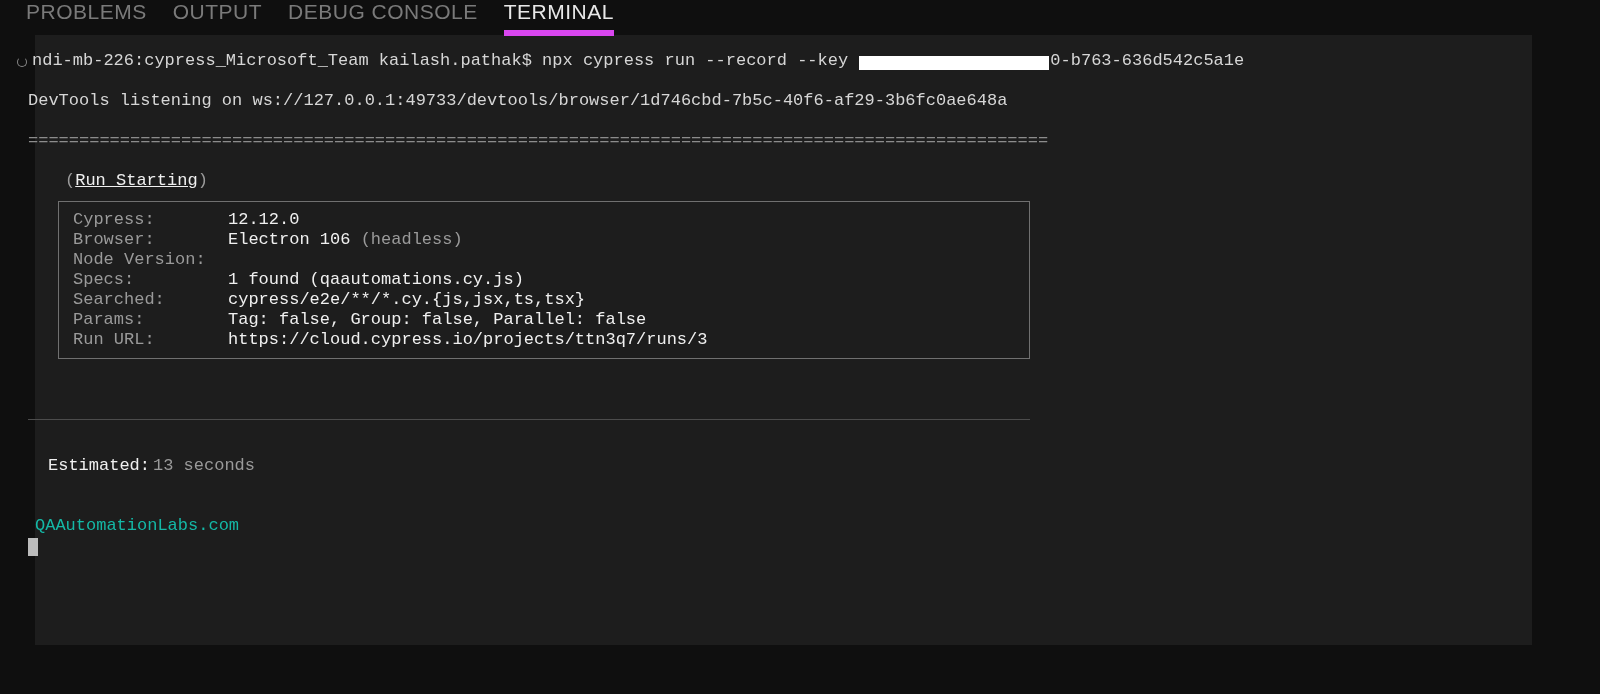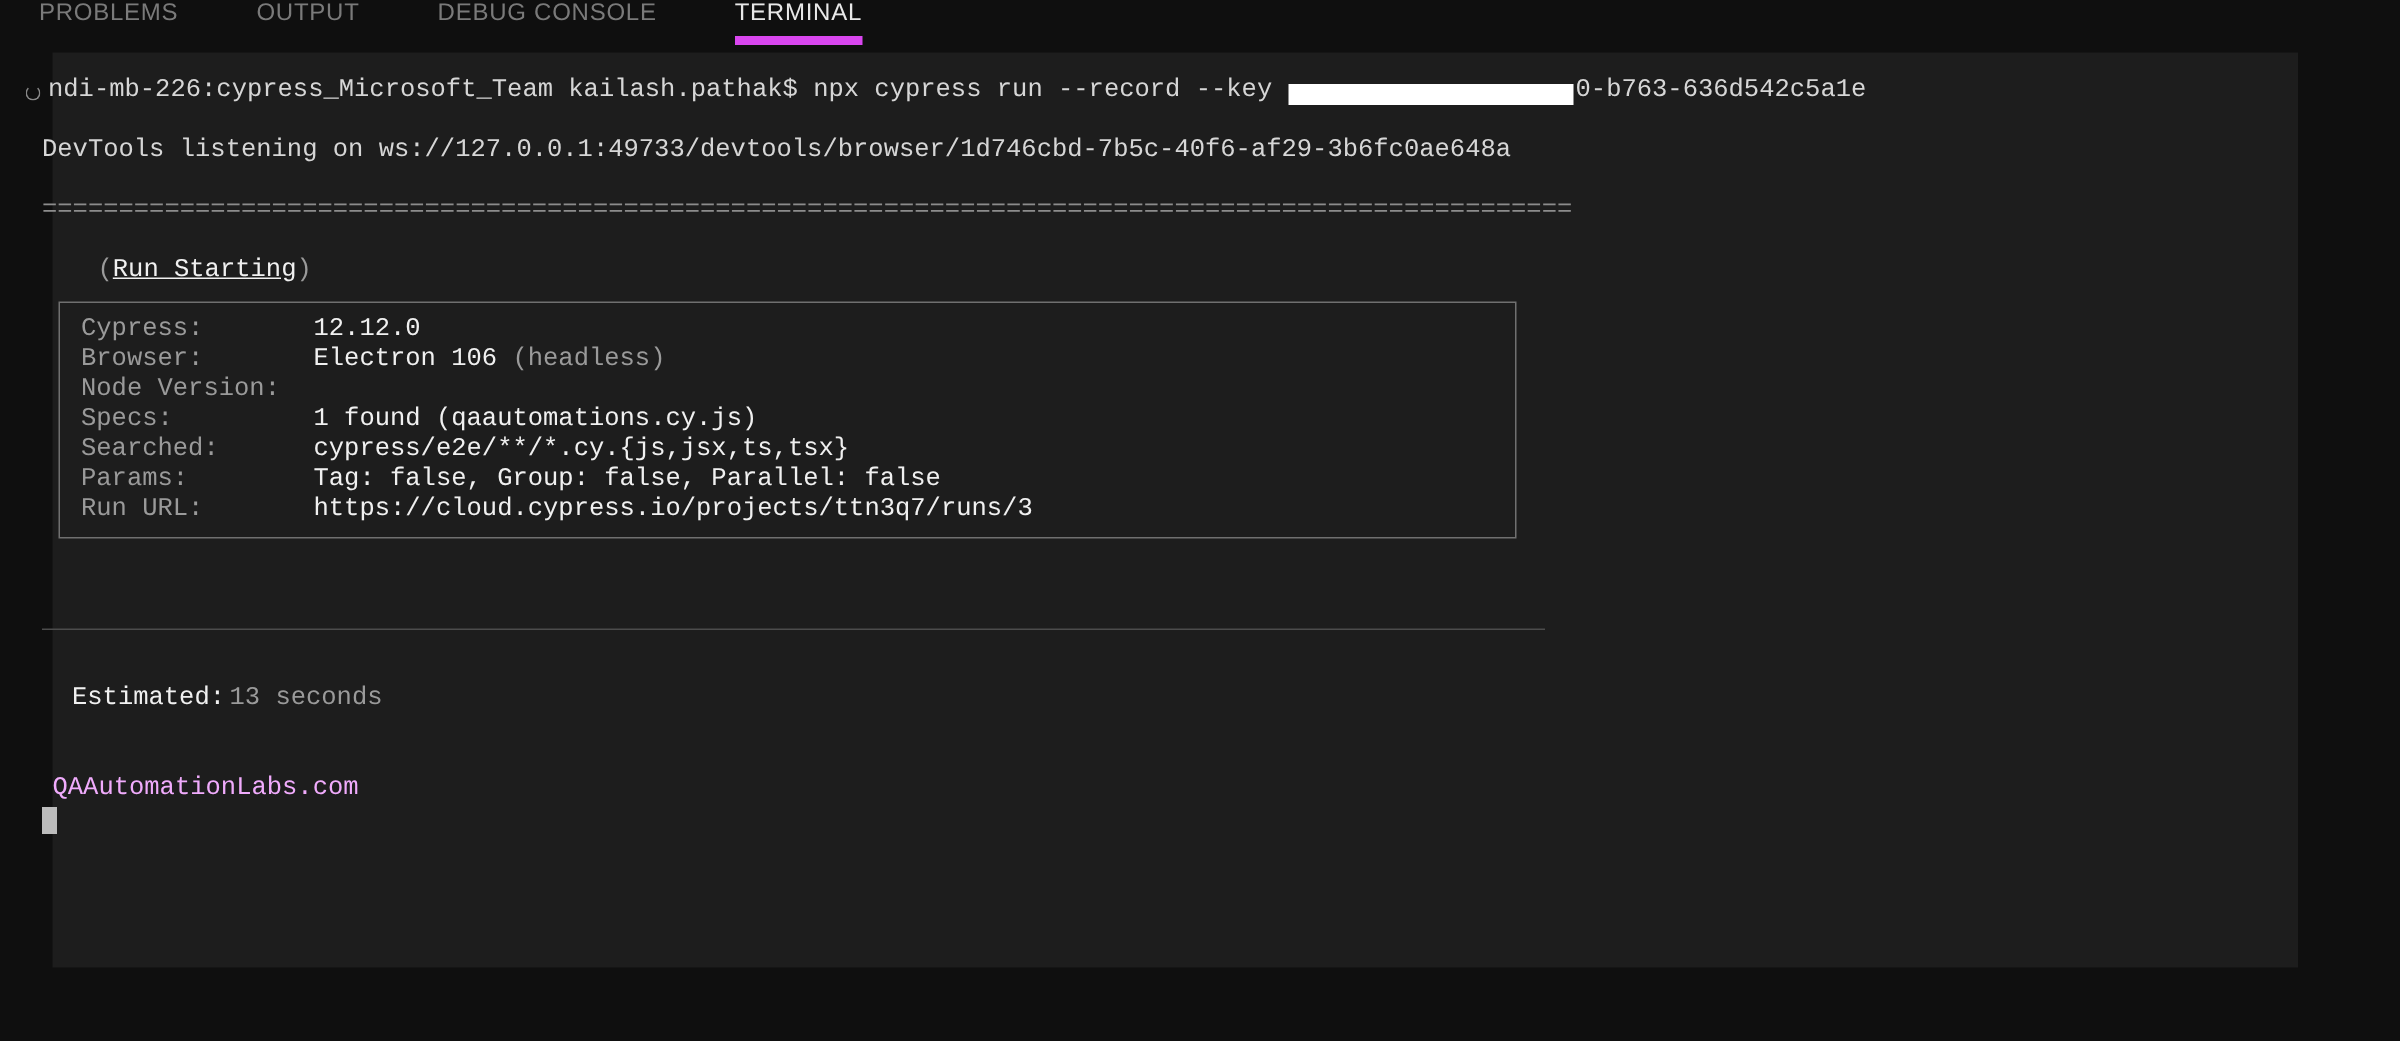--- a/index.html
+++ b/index.html
@@ -7,26 +7,26 @@
   background: #0f0f0f;
   font-family: Menlo, Monaco, "Courier New", monospace;
   font-size: 17px;
   color: #d0d0d0;
   width: 1600px;
   height: 694px;
   overflow: hidden;
 }
 .tabs {
   display: flex;
-  gap: 52px;
+  gap: 26px;
   padding: 0 26px;
   height: 27px;
   align-items: flex-start;
   font-family: -apple-system, "Segoe UI", sans-serif;
-  font-size: 16px;
+  font-size: 21px;
   letter-spacing: 0.5px;
 }
 .tab {
   color: #7a7a7a;
   cursor: pointer;
   padding-bottom: 6px;
 }
 .tab.active {
   color: #e8e8e8;
   border-bottom: 6px solid #d946ef;
@@ -58,39 +58,39 @@
 .bright { color:#f0f0f0; font-weight:500; }
 .underline { text-decoration: underline; }
 .divider {
   color:#8c8c8c;
   letter-spacing: 0;
   margin-left:-7px;
 }
 .blank { height:20px; }
 .box {
   border:1px solid #707070;
-  margin: 10px 0 0 4px;
+  margin: 10px 0 0 23px;
   padding: 8px 14px 8px 14px;
   width: 972px;
 }
 .row { display:flex; line-height:20px; }
 .label { color:#9a9a9a; width:155px; flex-shrink:0; }
 .val { color:#f0f0f0; }
 .val .dim { color:#9a9a9a; }
 .hr {
   border:none; border-top:1px solid #4c4c4c;
   margin: 60px 0 0 -7px; width:1002px;
 }
 .run-wrap { margin-top:36px; padding-left:13px; }
 .run-line { display:flex; line-height:20px; }
 .run-label { color:#f0f0f0; width:105px; }
 .run-val { color:#9a9a9a; flex:1; }
 .run-count { color:#9a9a9a; margin-right:0; }
 .run-line1 { justify-content:space-between; width:980px; }
-.site { color:#f0abfc; margin-top:40px; }
+.site { color:#14b8a6; margin-top:40px; }
 .cursor {
   display:inline-block; width:10px; height:18px; background:#bcbcbc;
   margin-left:-7px; margin-top:2px;
 }
 </style>
 </head>
 <body>
 
 <div class="tabs">
   <div class="tab">PROBLEMS</div>

